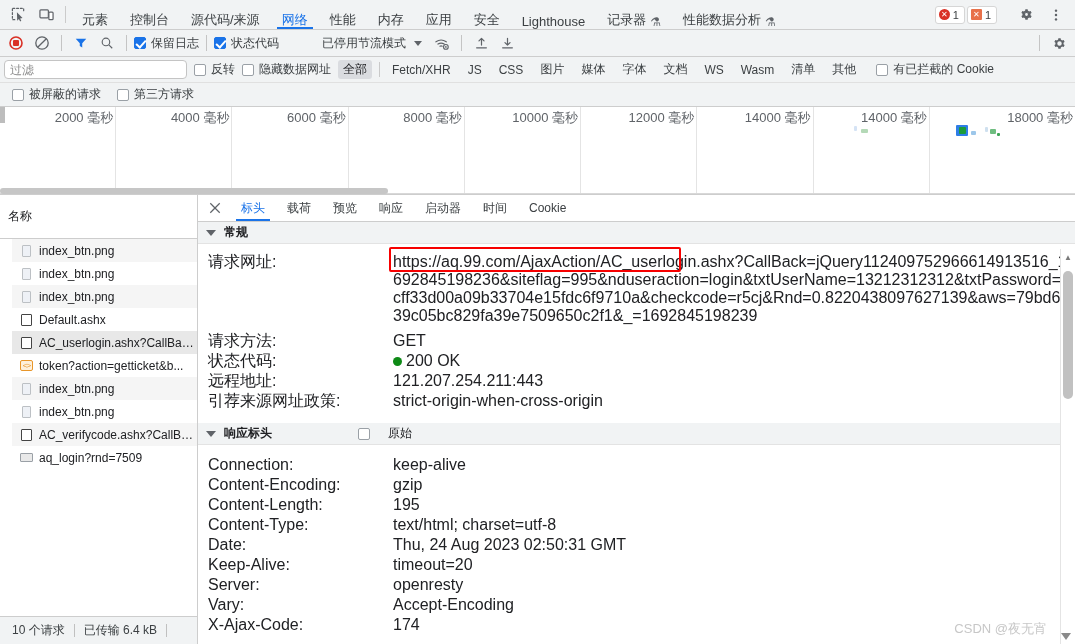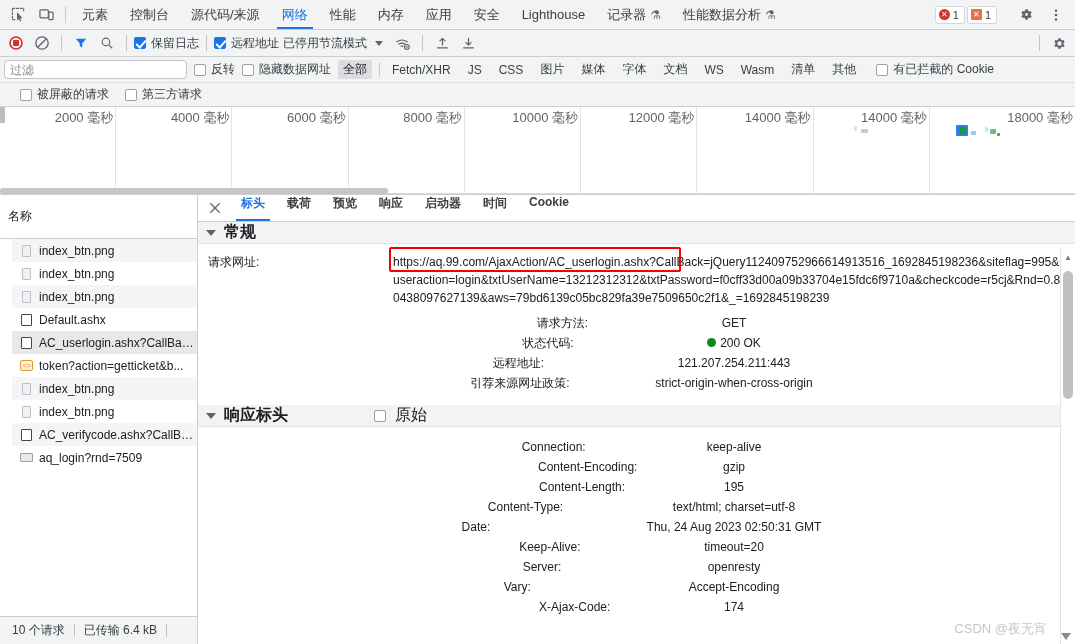--- a/index.html
+++ b/index.html
@@ -21,21 +21,21 @@
     background: #f1f3f4;
     border-bottom: 1px solid #cdcdcd;
     padding-left: 4px;
   }
   .mt-icon {
     width: 28px; display: flex; align-items: center; justify-content: center;
     color: #5f6368; cursor: pointer;
   }
   .mt-sep { width: 1px; background: #cbcbcb; margin: 6px 5px; }
   .mtab {
-    display: flex; align-items: center; gap: 4px;
+    display: flex; align-items: flex-end; gap: 4px;
     padding: 0 11px; cursor: pointer; color: #3c4043;
     font-size: 13px; position: relative; white-space: nowrap;
   }
   .mtab.active { color: #1a73e8; }
   .mtab.active::after {
     content: ""; position: absolute; left: 6px; right: 6px; bottom: 0;
     height: 2px; background: #1a73e8;
   }
   .mt-right { margin-left: auto; display: flex; align-items: center; padding-right: 5px; gap: 2px; }
   .badge {
@@ -65,21 +65,21 @@
     background: #fff; display:inline-block; vertical-align: middle; position: relative;
     cursor:pointer; flex: none;
   }
   .chk.on { background: #1a73e8; border-color: #1a73e8; }
   .chk.on::after {
     content:""; position:absolute; left:3px; top:0px; width:4px; height:8px;
     border: solid #fff; border-width: 0 2px 2px 0; transform: rotate(42deg);
   }
   .chklabel { display:flex; align-items:center; gap:5px; cursor:pointer; font-size:12px; color:#3c4043;
               white-space: nowrap; }
-  .throttle { font-size: 12px; color:#3c4043; white-space:nowrap; padding-left:2px;}
+  .throttle { font-size: 12px; color:#3c4043; white-space:nowrap; padding-left:2px;margin-left:39px;}
   .caret-dn { width:0;height:0;border-left:4px solid transparent;border-right:4px solid transparent;
               border-top:5px solid #5f6368; margin:0 6px; cursor:pointer; }
   .tb-spacer { flex: 1 1 auto; }
 
   
   .filterbar {
     min-height: 26px; background:#f1f3f4; border-bottom:1px solid #e0e0e0;
     display:flex; align-items:center; padding: 3px 4px 3px 4px; gap: 7px;
   }
   .filter-input {
@@ -87,21 +87,21 @@
     background: #fff; padding: 0 5px; font-size: 12px; color:#202124;
     font-family: "Liberation Sans", sans-serif;
   }
   .filter-input::placeholder { color:#8b8b8b; }
   .ftype { font-size:12px; color:#3c4043; padding: 1px 5px; border-radius:3px; cursor:pointer;
            white-space: nowrap;}
   .ftype.sel { background:#dadce0; color:#202124; }
   .fsep { width:1px; height:15px; background:#c9c9c9; }
   .filterbar2 {
     min-height: 24px; background:#f1f3f4; border-bottom:1px solid #cdcdcd;
-    display:flex; align-items:center; padding: 0 20px; gap: 16px;
+    display:flex; align-items:center; padding: 0 12px; gap: 16px;
   }
 
   
   .overview {
     height: 88px; min-height:88px; background:#fff; position: relative;
     border-bottom: 1px solid #cdcdcd; overflow:hidden;
   }
   .ov-grid { position:absolute; inset:0; display:flex; }
   .ov-cell { flex:1 1 0; border-right:1px solid #e4e4e4; position:relative; }
   .ov-cell:last-child { border-right: none; padding-left: 30px; }
@@ -150,37 +150,37 @@
 
   
   .detail { flex:1 1 auto; display:flex; flex-direction:column; min-width:0; background:#fff; position:relative; }
   .dt-tabs {
     height:27px; min-height:27px; display:flex; align-items:stretch;
     border-bottom:1px solid #cdcdcd; background:#fff; padding-left:2px;
   }
   .dt-close { width:30px; display:flex; align-items:center; justify-content:center;
               color:#5f6368; cursor:pointer; font-size:14px; }
   .dtab {
-    display:flex; padding: 0 11px; font-size:12px; color:#3c4043;
-    cursor:pointer; position:relative; white-space:nowrap;font-weight:bold;
+    display:flex; align-items:center; padding: 0 11px; font-size:12px; color:#3c4043;
+    cursor:pointer; position:relative; white-space:nowrap;
   }
   .dtab.active { color:#1a73e8; }
   .dtab.active::after { content:""; position:absolute; left:6px; right:6px; bottom:0; height:2px; background:#1a73e8; }
 
   .dt-body { flex:1 1 auto; overflow:hidden; position:relative; }
   .sec-head {
     height:22px; display:flex; align-items:center; gap:8px; background:#f1f3f4;
-    border-bottom:1px solid #e3e3e3; padding-left:8px; font-size:16px; color:#202124;
+    border-bottom:1px solid #e3e3e3; padding-left:8px; font-size:12px; color:#202124;
     font-weight:bold;
   }
   .tri { width:0;height:0;border-left:5px solid transparent;border-right:5px solid transparent;
          border-top:6px solid #5f6368; cursor:pointer; flex:none; }
-  .raw-wrap { margin-left: 78px; display:flex; align-items:center; gap:9px; font-weight:normal; }
-
-  .kv { display:flex; padding: 1px 0 1px 10px; font-size:12px; line-height:18px;justify-content:center; }
+  .raw-wrap { margin-left: 78px; display:flex; align-items:center; gap:18px; font-weight:normal; }
+
+  .kv { display:flex; padding: 1px 0 1px 10px; font-size:16px; line-height:18px; }
   .kv .k { width:185px; min-width:185px; color:#202124; }
   .kv .v { color:#202124; word-break: break-all; }
   .kv .v.url { color:#202124; max-width: 655px; }
   .green-dot { width:9px; height:9px; border-radius:50%; background:#0e8a16; display:inline-block;
                margin-right:4px; vertical-align: baseline; }
 
   .urlbox { position: relative; display:inline-block; }
   .redbox {
     position:absolute; left:-4px; top:-6px; width: 292px; height: 25px;
     border: 2px solid #f70000; border-radius: 2px; pointer-events:none;
@@ -321,21 +321,21 @@
       </svg>
     </div>
     <div class="tb-sep"></div>
     <label class="chklabel">
       <span class="chk on"></span>
       <span>保留日志</span>
     </label>
     <div class="tb-sep"></div>
     <label class="chklabel">
       <span class="chk on"></span>
-      <span>远程地址</span>
+      <span>状态代码</span>
     </label>
     <span class="throttle">已停用节流模式</span>
     <div class="caret-dn"></div>
     <div class="tb-btn">
       <svg width="17" height="15" viewBox="0 0 18 16">
         <path d="M2 6.2a9.5 9.5 0 0111 0" stroke="#5f6368" stroke-width="1.25" fill="none" stroke-linecap="round"></path>
         <path d="M4.2 8.6a6 6 0 016.6 0" stroke="#5f6368" stroke-width="1.25" fill="none" stroke-linecap="round"></path>
         <path d="M6.3 10.9a2.6 2.6 0 012.4 0" stroke="#5f6368" stroke-width="1.25" fill="none" stroke-linecap="round"></path>
         <circle cx="12.6" cy="11.6" r="2.5" fill="none" stroke="#5f6368" stroke-width="1.2"></circle>
         <circle cx="12.6" cy="11.6" r="0.9" fill="#5f6368"></circle>

